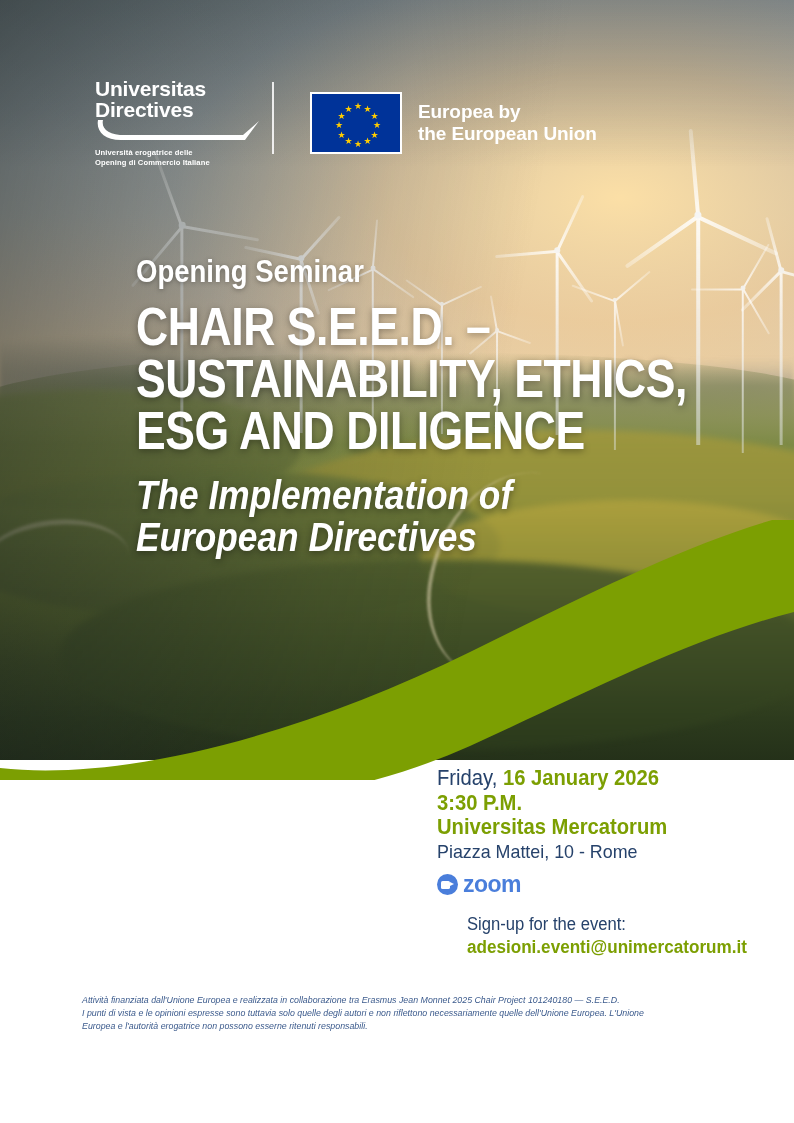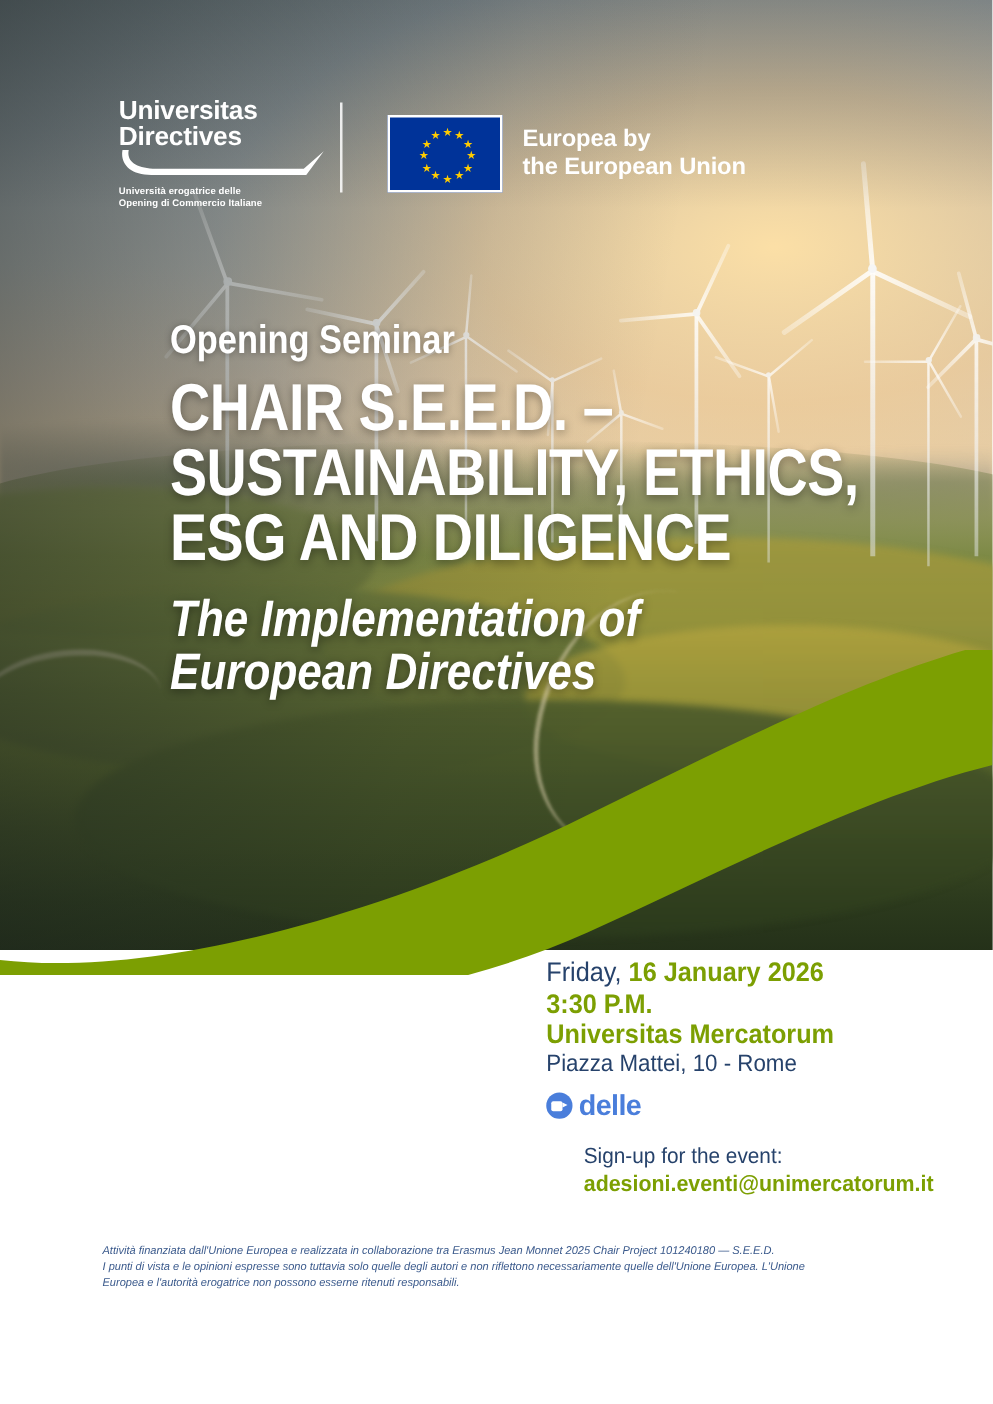--- a/index.html
+++ b/index.html
@@ -345,21 +345,21 @@
     <span class="navy">Friday, </span><span class="green b">16 January 2026</span>
   </div>
   <div class="line green b">3:30 P.M.</div>
   <div class="line green b venue">Universitas Mercatorum</div>
   <div class="line addr">Piazza Mattei, 10 - Rome</div>
 
   <div class="zoom-logo">
     <div class="zoom-badge">
       <div class="zoom-cam"></div>
     </div>
-    <div class="zoom-word">delle</div>
+    <div class="zoom-word">zoom</div>
   </div>
 
   <div class="signup">
     <div class="signup-label">Sign-up for the event:</div>
     <div class="signup-mail">adesioni.eventi@unimercatorum.it</div>
   </div>
 </div>
 
 <div id="footer">
   <div>Attività finanziata dall'Unione Europea e realizzata in collaborazione tra Erasmus Jean Monnet 2025 Chair  Project 101240180 — S.E.E.D.</div>

